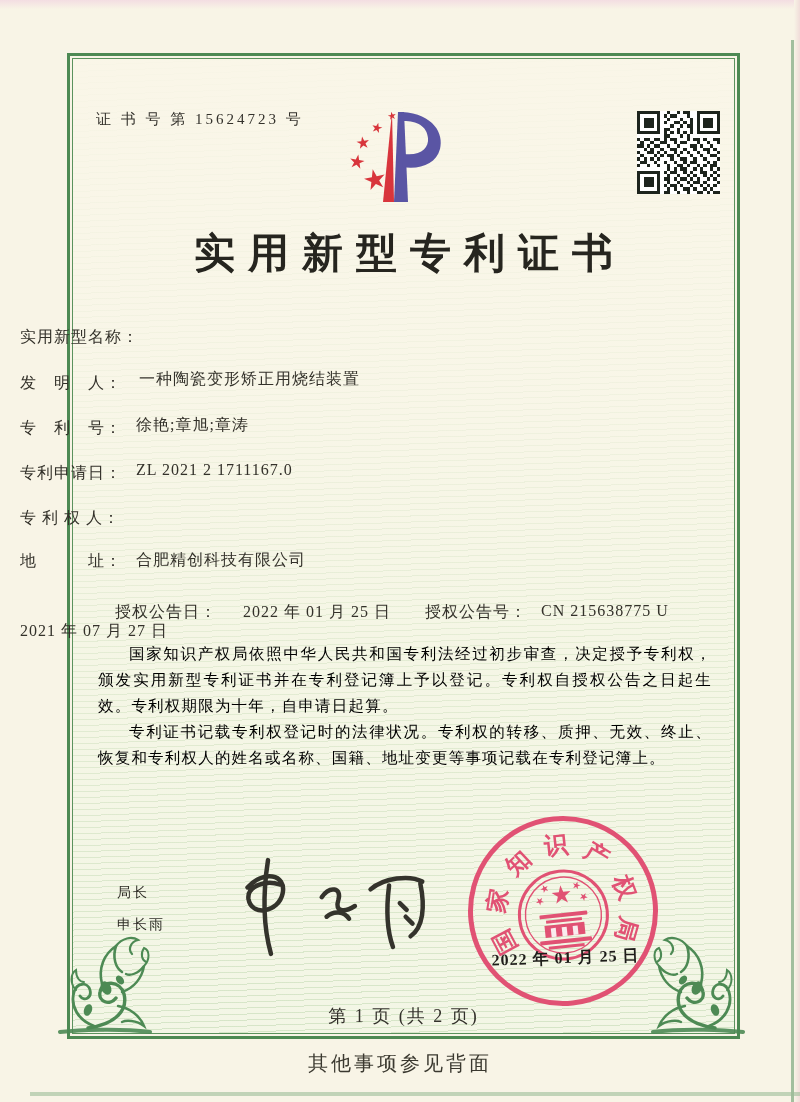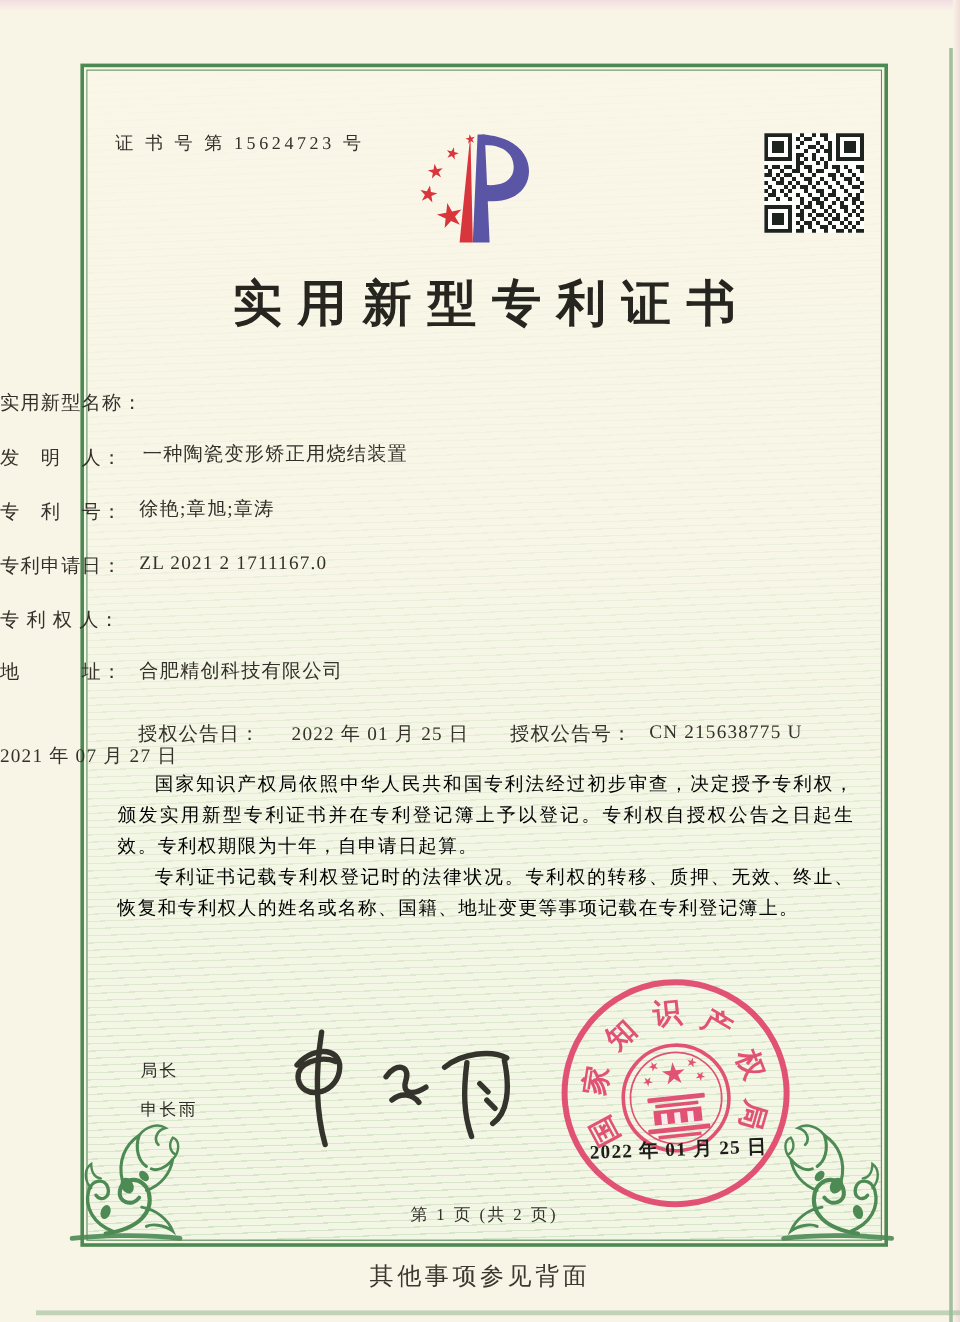--- a/index.html
+++ b/index.html
@@ -43,21 +43,21 @@
   .cert-no{position:absolute;left:96px;top:110px;font-size:15px;letter-spacing:3px;color:#33312b;}
 
   .logo{position:absolute;left:330px;top:104px;width:150px;height:118px;}
   .qr{position:absolute;left:637px;top:111px;width:83px;height:83px;}
 
   .doc-title{
     position:absolute;left:67px;top:226px;width:673px;
     text-align:center;font-size:41px;font-weight:bold;
     letter-spacing:13px;color:#26251f;text-indent:13px;
   }
-  .f-row{position:absolute;display:flex;width:560px;font-size:16px;line-height:24px;letter-spacing:1px;color:#33312a;}
+  .f-row{position:absolute;display:flex;width:560px;font-size:16px;line-height:24px;letter-spacing:1px;color:#33312a;padding-left:20px;}
   .f-label{flex:0 0 116px;white-space:nowrap;}
   .f-value{flex:1;margin-top:42px;}
   .r0{top:325px;} .r1{top:371px;} .r2{top:416px;} .r3{top:461px;flex-direction:column;} .r4{top:506px;} .r5{top:549px;}
   .grant-row{position:absolute;left:115px;top:602px;display:flex;width:600px;font-size:16px;letter-spacing:1px;color:#33312a;}
   .grant-left{flex:0 0 310px;display:flex;gap:12px;}
   .grant-right{flex:1;display:flex;}
 
   .body-par{
     position:absolute;left:98px;width:614px;
     font-size:15.5px;line-height:26px;letter-spacing:1.2px;
@@ -82,21 +82,21 @@
     font-size:24px;font-weight:bold;color:#e0456b;text-align:center;line-height:30px;
     font-family:"Liberation Serif","DejaVu Serif",serif;
   }
   .emblem{position:absolute;left:50%;top:50%;width:96px;height:100px;margin:-46px 0 0 -48px;}
   .seal-date{
     position:absolute;left:468px;top:948px;width:195px;text-align:center;
     font-size:16px;font-weight:bold;letter-spacing:1px;color:#1e1d1a;
     transform:rotate(-2deg);z-index:7;
   }
 
-  .page-info{position:absolute;left:67px;top:1004px;width:673px;text-align:center;font-size:14px;letter-spacing:2px;color:#33312b;z-index:6;}
+  .page-info{position:absolute;left:67px;top:1004px;width:673px;text-align:center;font-size:18px;letter-spacing:2px;color:#33312b;z-index:6;}
   .back-note{position:absolute;left:0;top:1050px;width:800px;text-align:center;font-size:20px;letter-spacing:3px;color:#3a382f;}
 </style>
 </head>
 <body>
 
 <div class="scan-top"></div>
 <div class="scan-right"></div>
 <div class="scan-right-line"></div>
 <div class="scan-bottom-line"></div>
 

